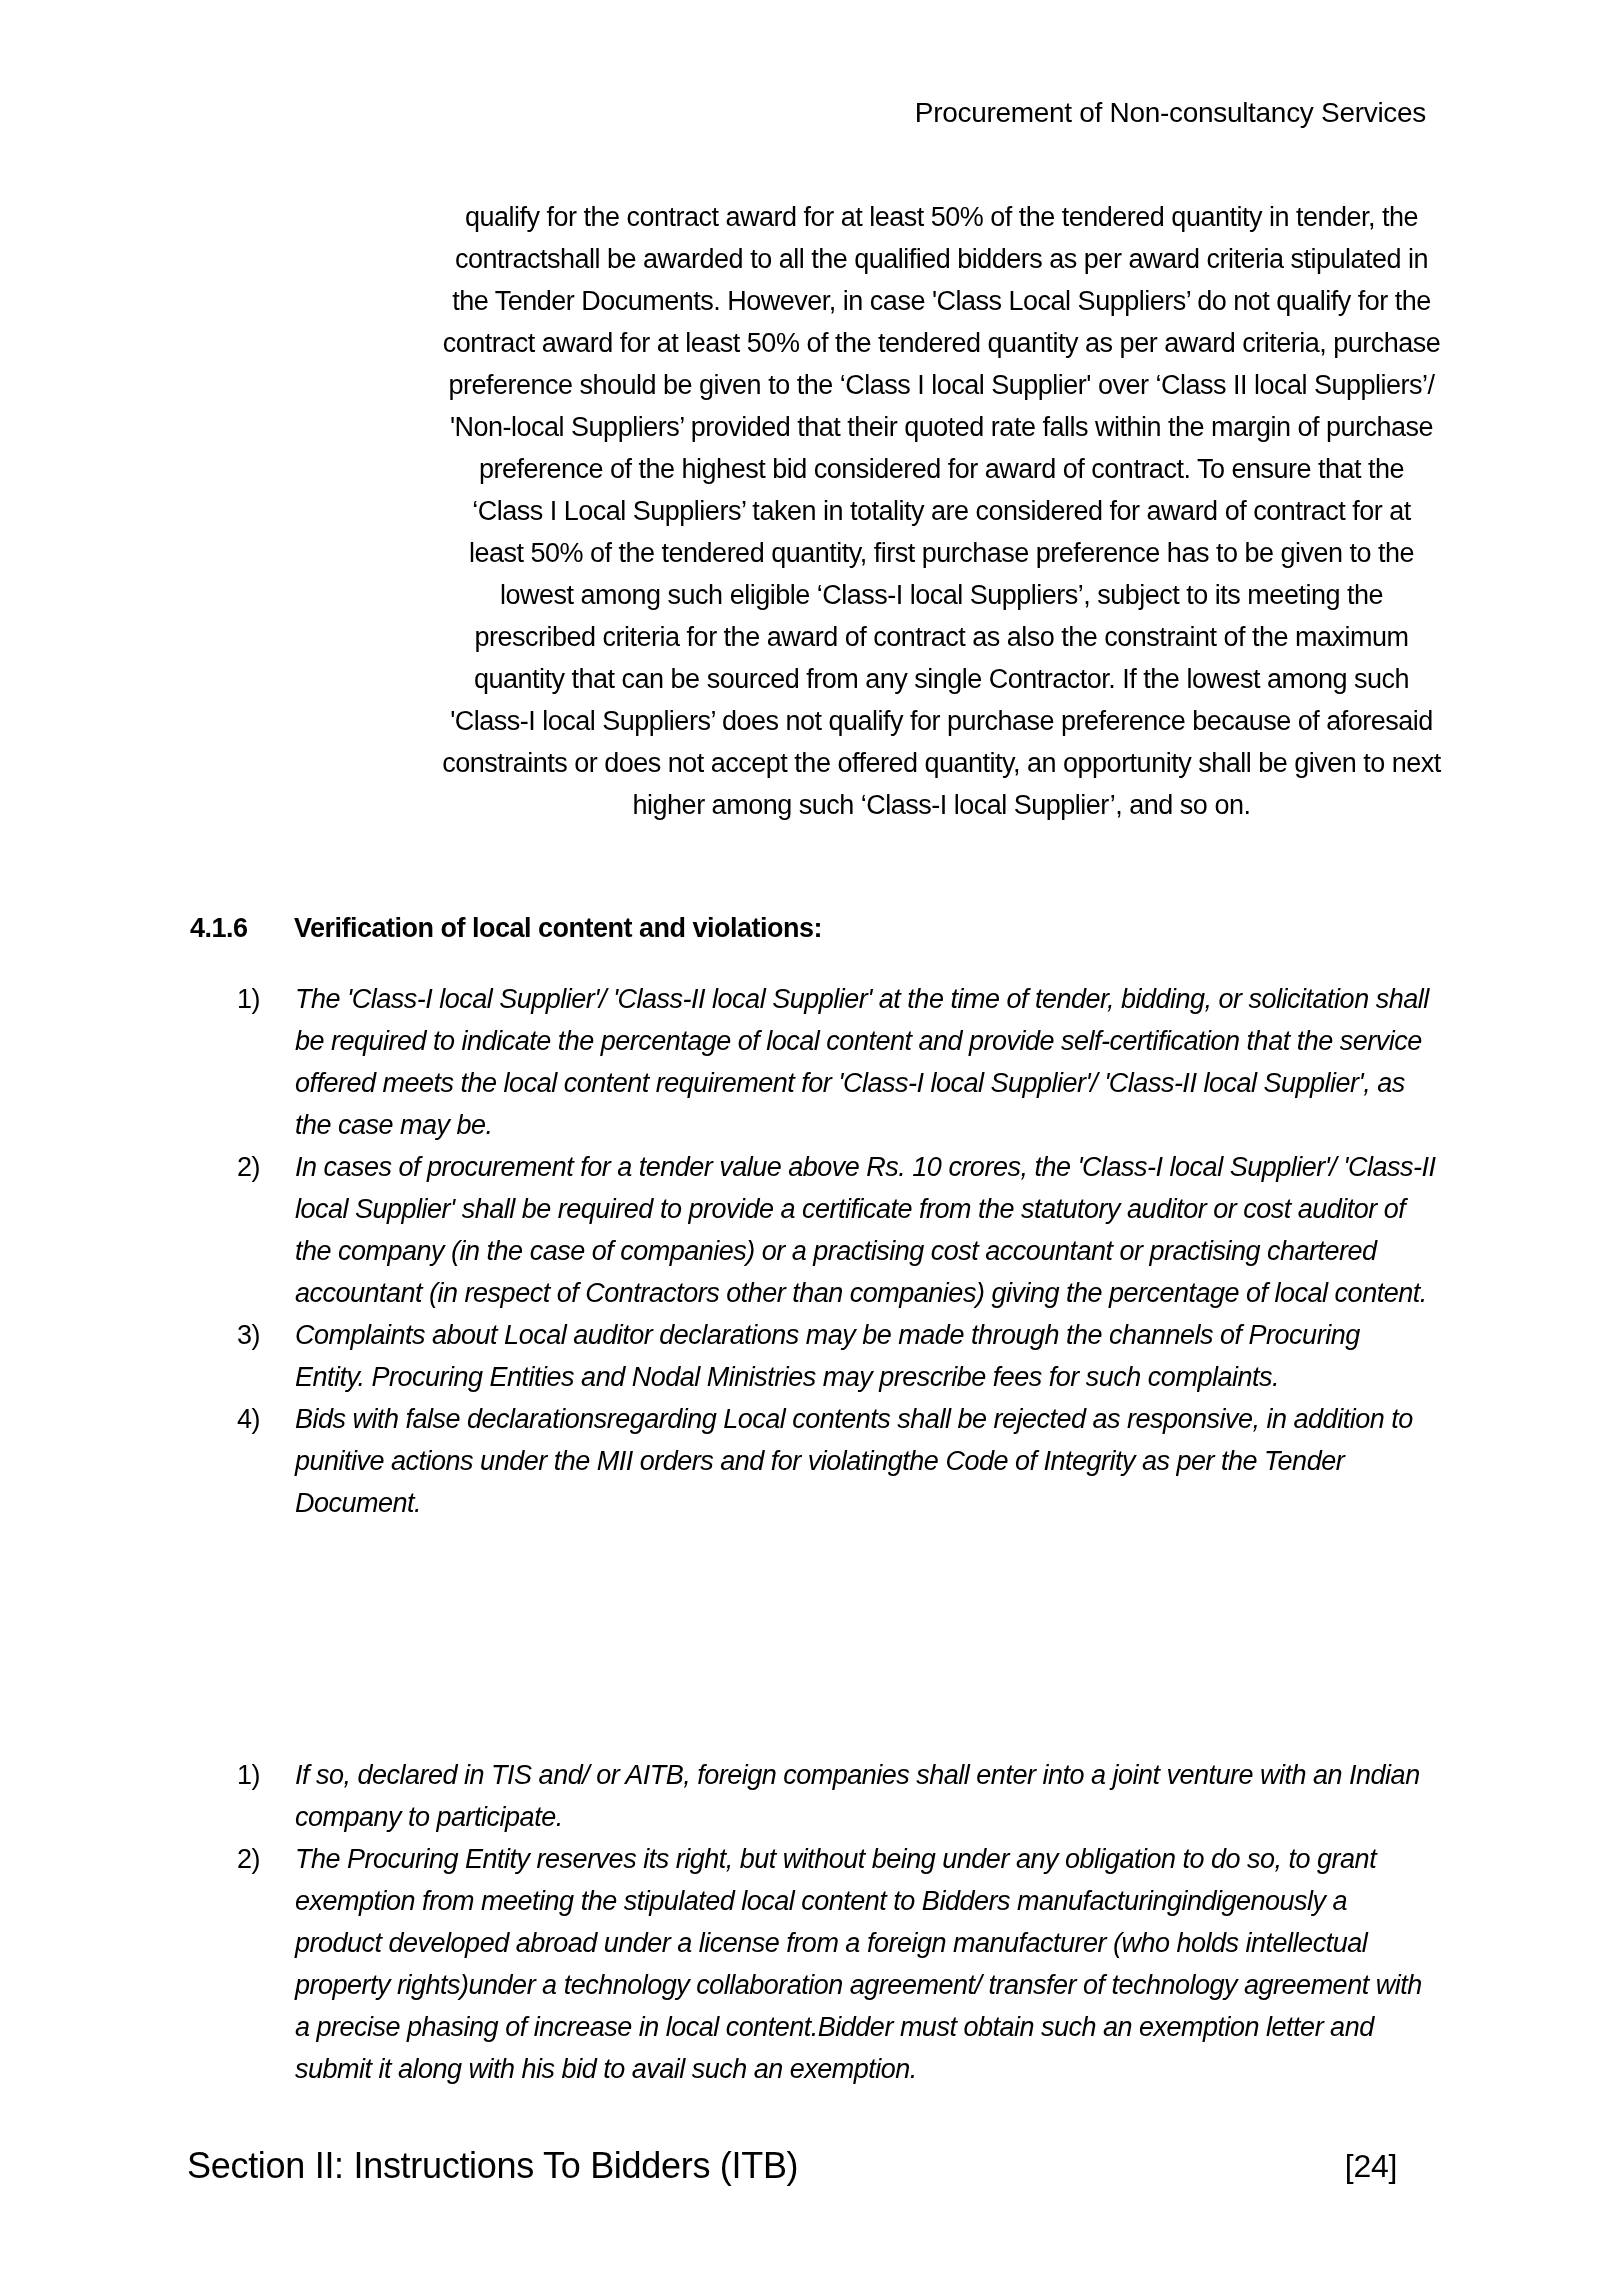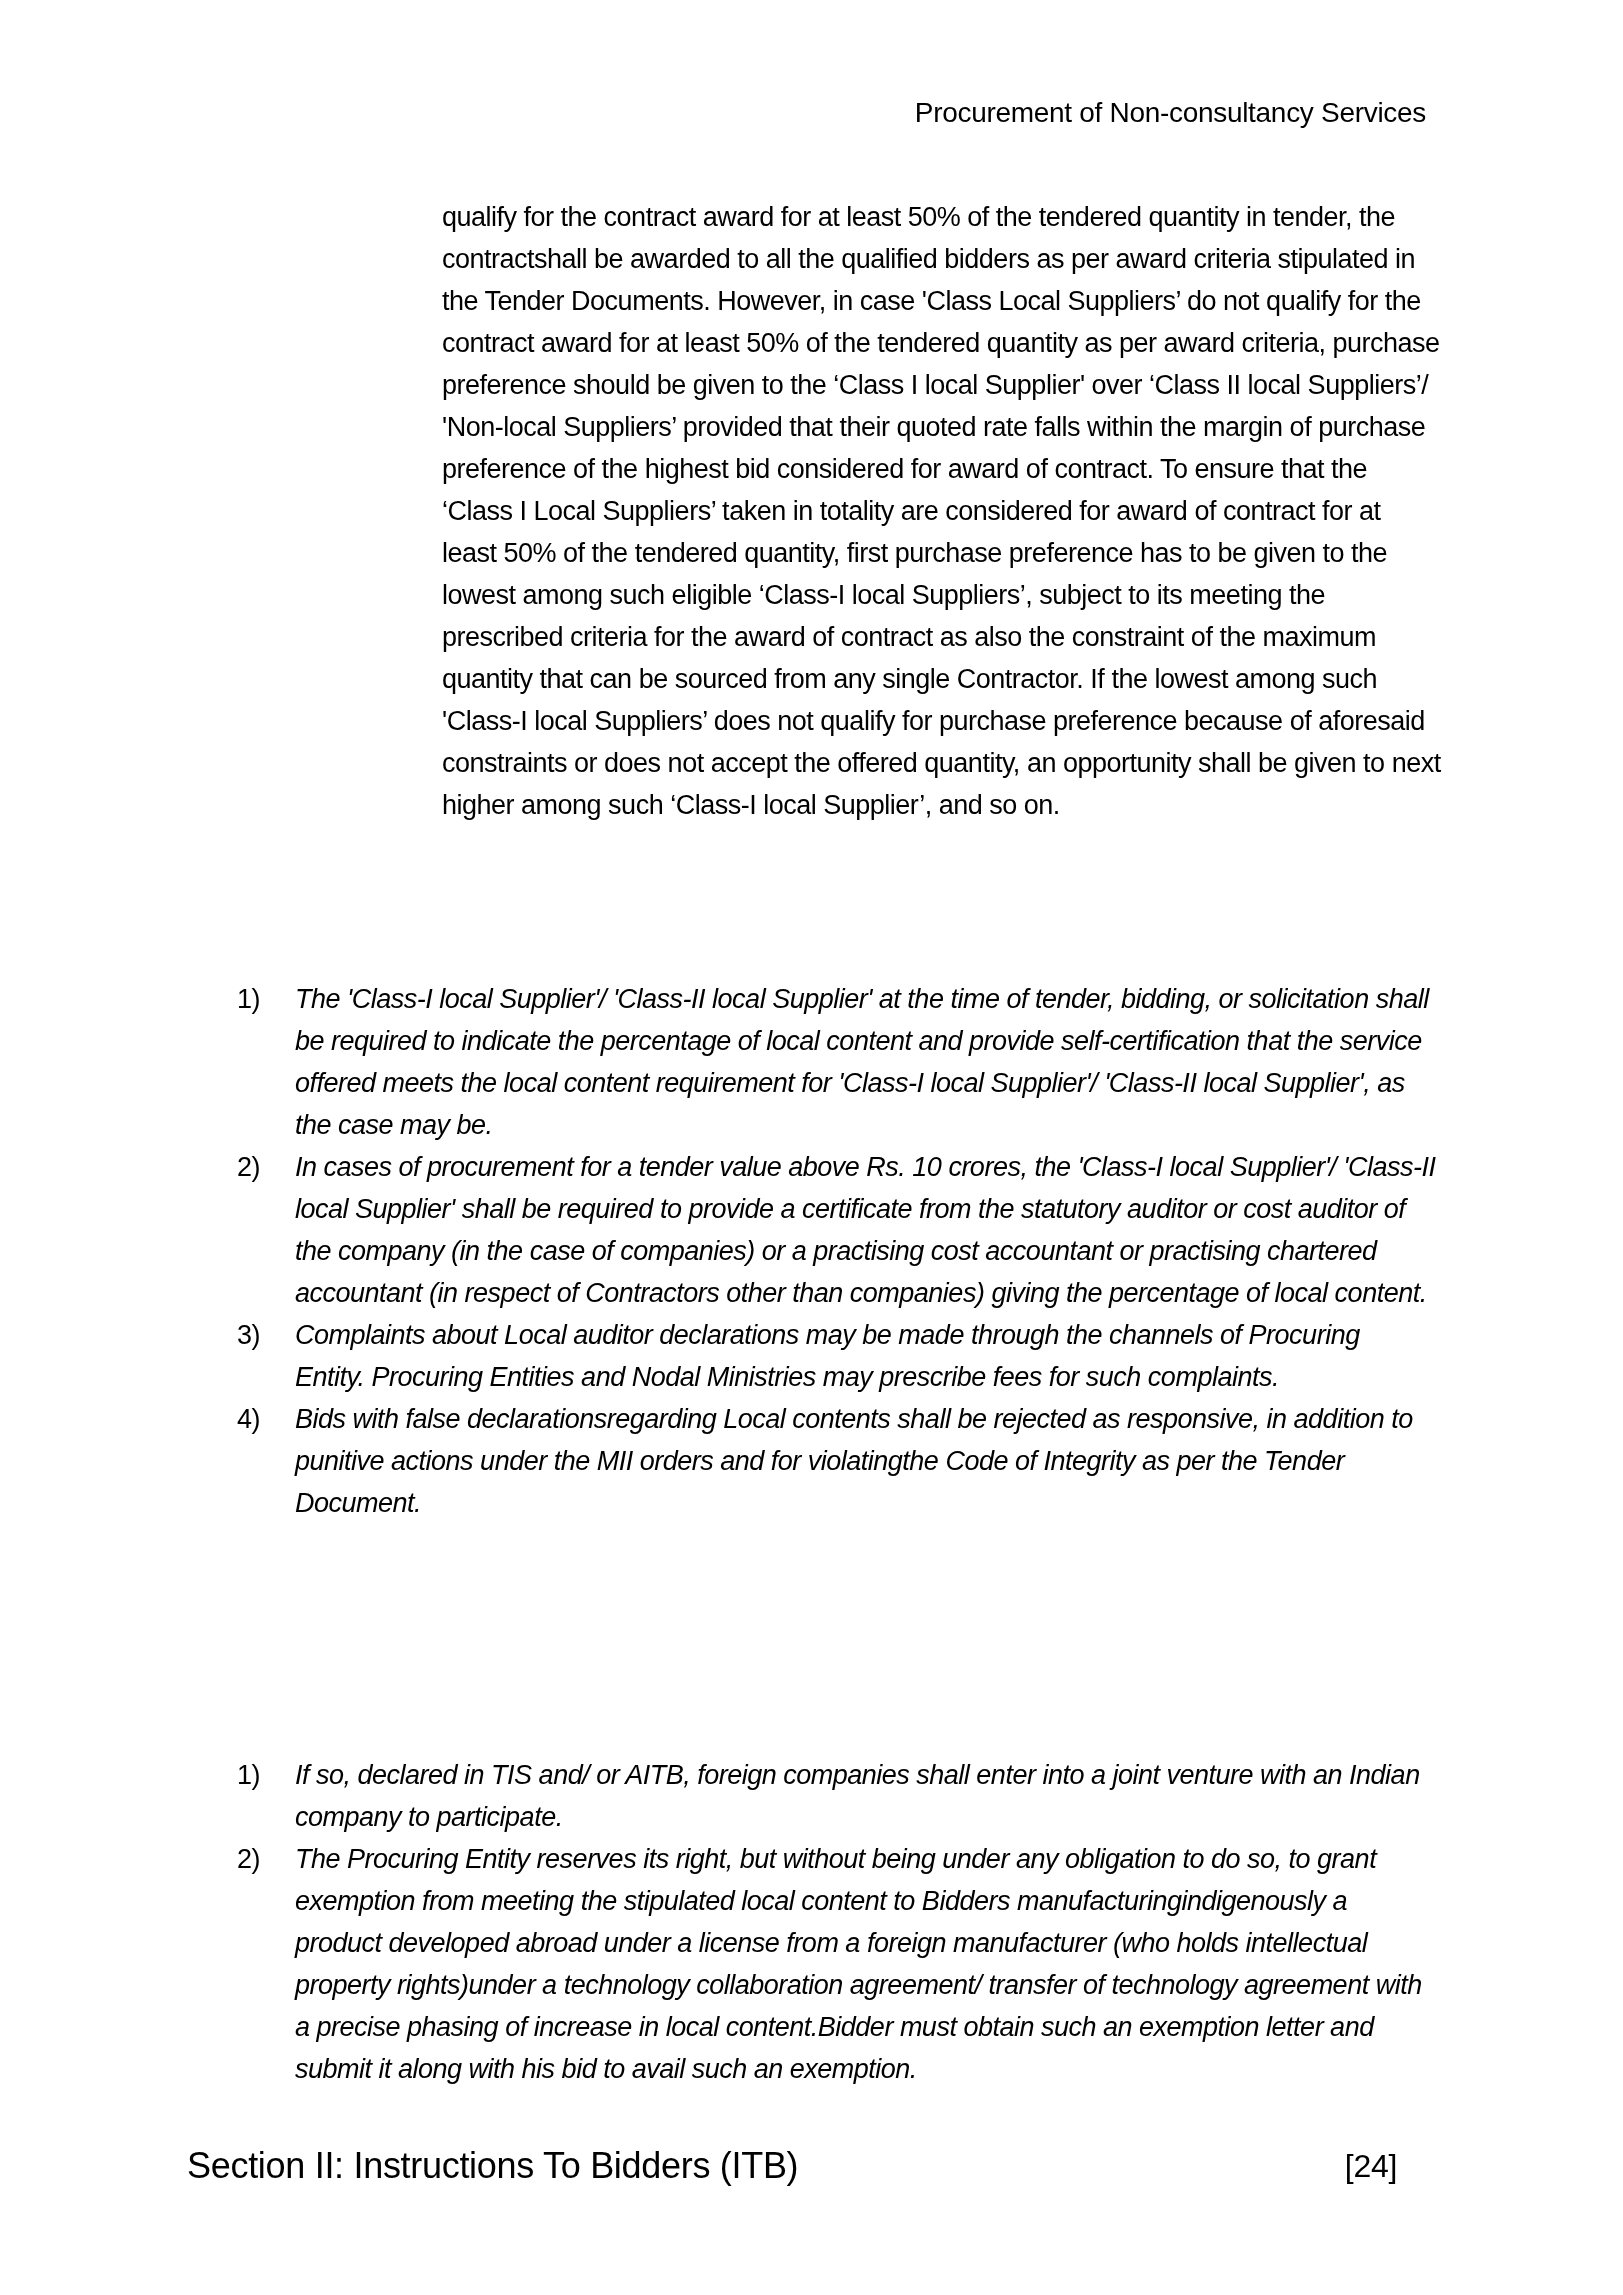--- a/index.html
+++ b/index.html
@@ -22,21 +22,21 @@
     right: 197px;
     font-size: 28px;
     letter-spacing: -0.3px;
     white-space: nowrap;
   }
   .intro {
     position: absolute;
     top: 196px;
     left: 442px;
     width: 999px;
-    text-align: left;
+    text-align: center;
   }
   .section-heading {
     position: absolute;
     left: 190px;
     width: 1247px;
     font-weight: bold;
     padding-left: 62px;
     text-indent: -62px;
   }
   .section-heading .sec-num {
@@ -76,20 +76,23 @@
 </style>
 </head>
 <body>
 
 <div class="page">
 
   <div class="header-line">Procurement of Non-consultancy Services</div>
 
   <div class="intro">qualify for the contract award for at least 50% of the tendered quantity in tender, the contractshall be awarded to all the qualified bidders as per award criteria stipulated in the Tender Documents. However, in case 'Class Local Suppliers’ do not qualify for the contract award for at least 50% of the tendered quantity as per award criteria, purchase preference should be given to the ‘Class I local Supplier' over ‘Class II local Suppliers’/ 'Non-local Suppliers’ provided that their quoted rate falls within the margin of purchase preference of the highest bid considered for award of contract. To ensure that the ‘Class I Local Suppliers’ taken in totality are considered for award of contract for at least 50% of the tendered quantity, first purchase preference has to be given to the lowest among such eligible ‘Class-I local Suppliers’, subject to its meeting the prescribed criteria for the award of contract as also the constraint of the maximum quantity that can be sourced from any single Contractor. If the lowest among such 'Class-I local Suppliers’ does not qualify for purchase preference because of aforesaid constraints or does not accept the offered quantity, an opportunity shall be given to next higher among such ‘Class-I local Supplier’, and so on.</div>
 
+  <div class="section-heading heading-416">
+    <span class="sec-num">4.1.6</span><span>Verification of local content and violations:</span>
+  </div>
 
   <div class="num-list list-416">
     <div class="num-item">
       <span class="item-num">1)</span>
       <span class="item-text">The 'Class-I local Supplier'/ 'Class-II local Supplier' at the time of tender, bidding, or solicitation shall be required to indicate the percentage of local content and provide self-certification that the service offered meets the local content requirement for 'Class-I local Supplier'/ 'Class-II local Supplier', as the case may be.</span>
     </div>
     <div class="num-item">
       <span class="item-num">2)</span>
       <span class="item-text">In cases of procurement for a tender value above Rs. 10 crores, the 'Class-I local Supplier'/ 'Class-II local Supplier' shall be required to provide a certificate from the statutory auditor or cost auditor of the company (in the case of companies) or a practising cost accountant or practising chartered accountant (in respect of Contractors other than companies) giving the percentage of local content.</span>
     </div>

